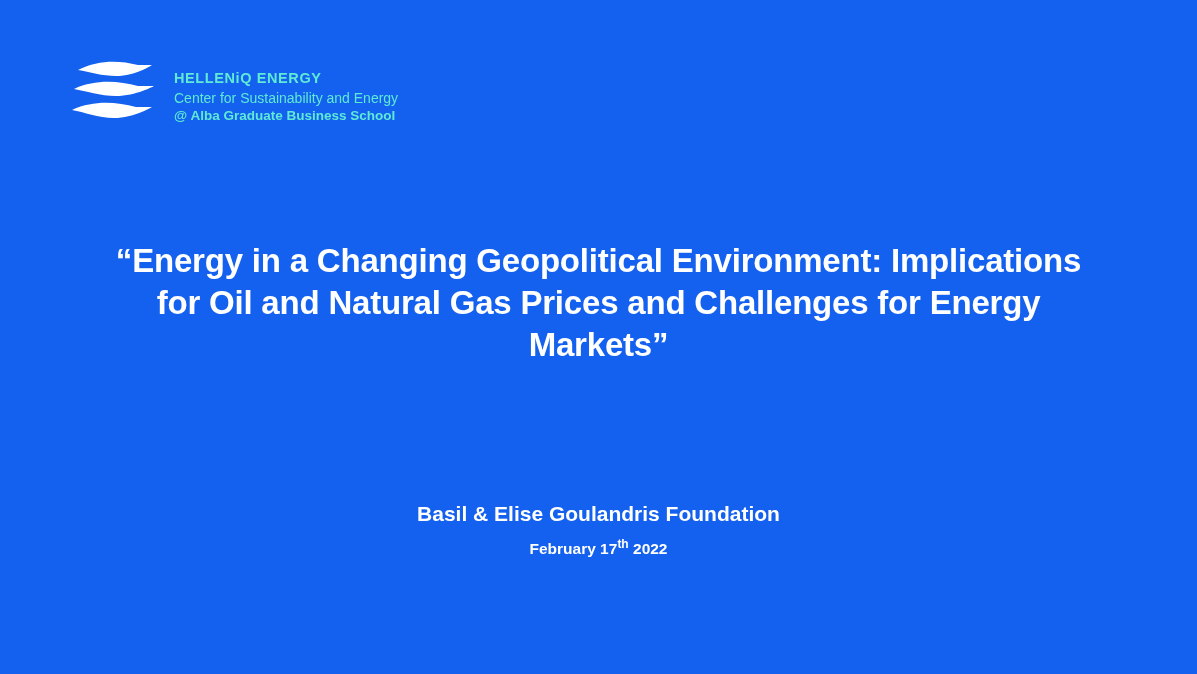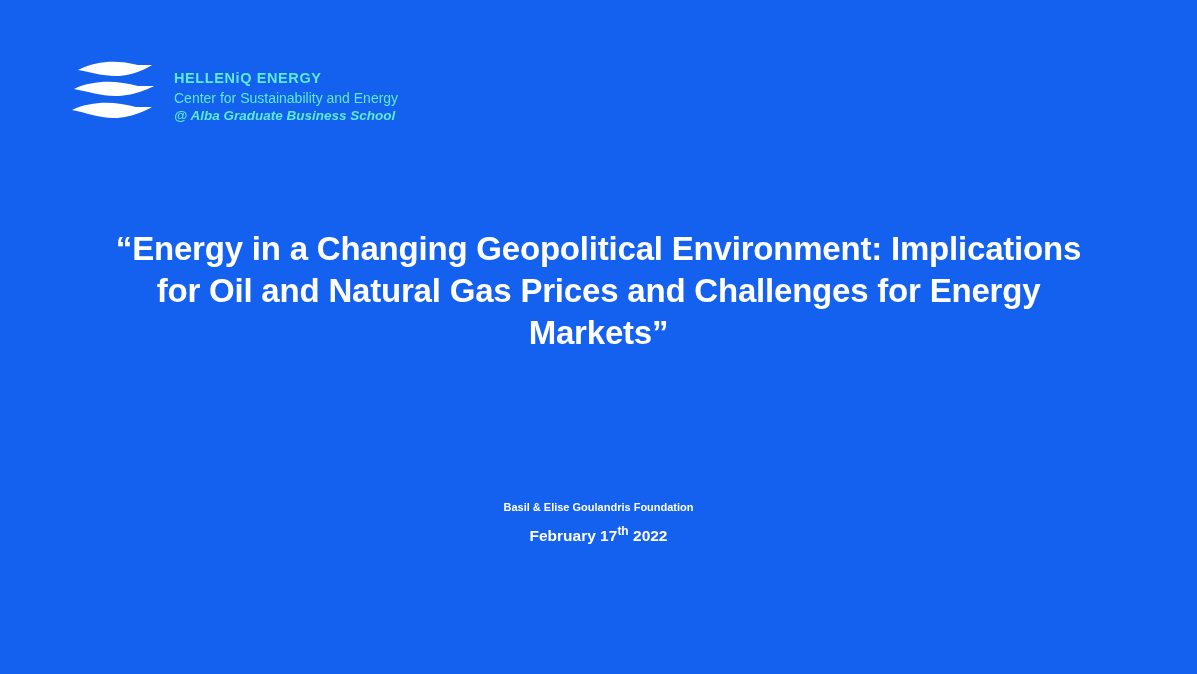--- a/index.html
+++ b/index.html
@@ -51,56 +51,55 @@
     font-weight: normal;
     line-height: 1.35;
     white-space: nowrap;
     text-align: right;
   }
   .logo-line3 {
     font-size: 13.5px;
     font-weight: bold;
     line-height: 1.35;
     white-space: nowrap;
-    font-style: italic;
   }
   
   .title-area {
     position: absolute;
     left: 0;
     right: 0;
     top: 228px;
     text-align: center;
     color: #ffffff;
   }
   .event-label {
     font-size: 30px;
     font-weight: bold;
     line-height: 1.2;
     margin-bottom: 22px;
   }
   .main-title {
     font-size: 33px;
     font-weight: bold;
     line-height: 1.28;
-    margin: 0 auto;
+    margin: 12px auto;
     max-width: 1010px;
     letter-spacing: -0.2px;
   }
   
   .footer-area {
     position: absolute;
     left: 0;
     right: 0;
     top: 500px;
     text-align: center;
     color: #ffffff;
   }
   .venue {
-    font-size: 11px;
+    font-size: 21px;
     font-weight: bold;
     line-height: 1.35;
     margin-bottom: 11px;
   }
   .event-date {
     font-size: 15.5px;
     font-weight: bold;
     line-height: 1.35;
   }
   .event-date sup {

